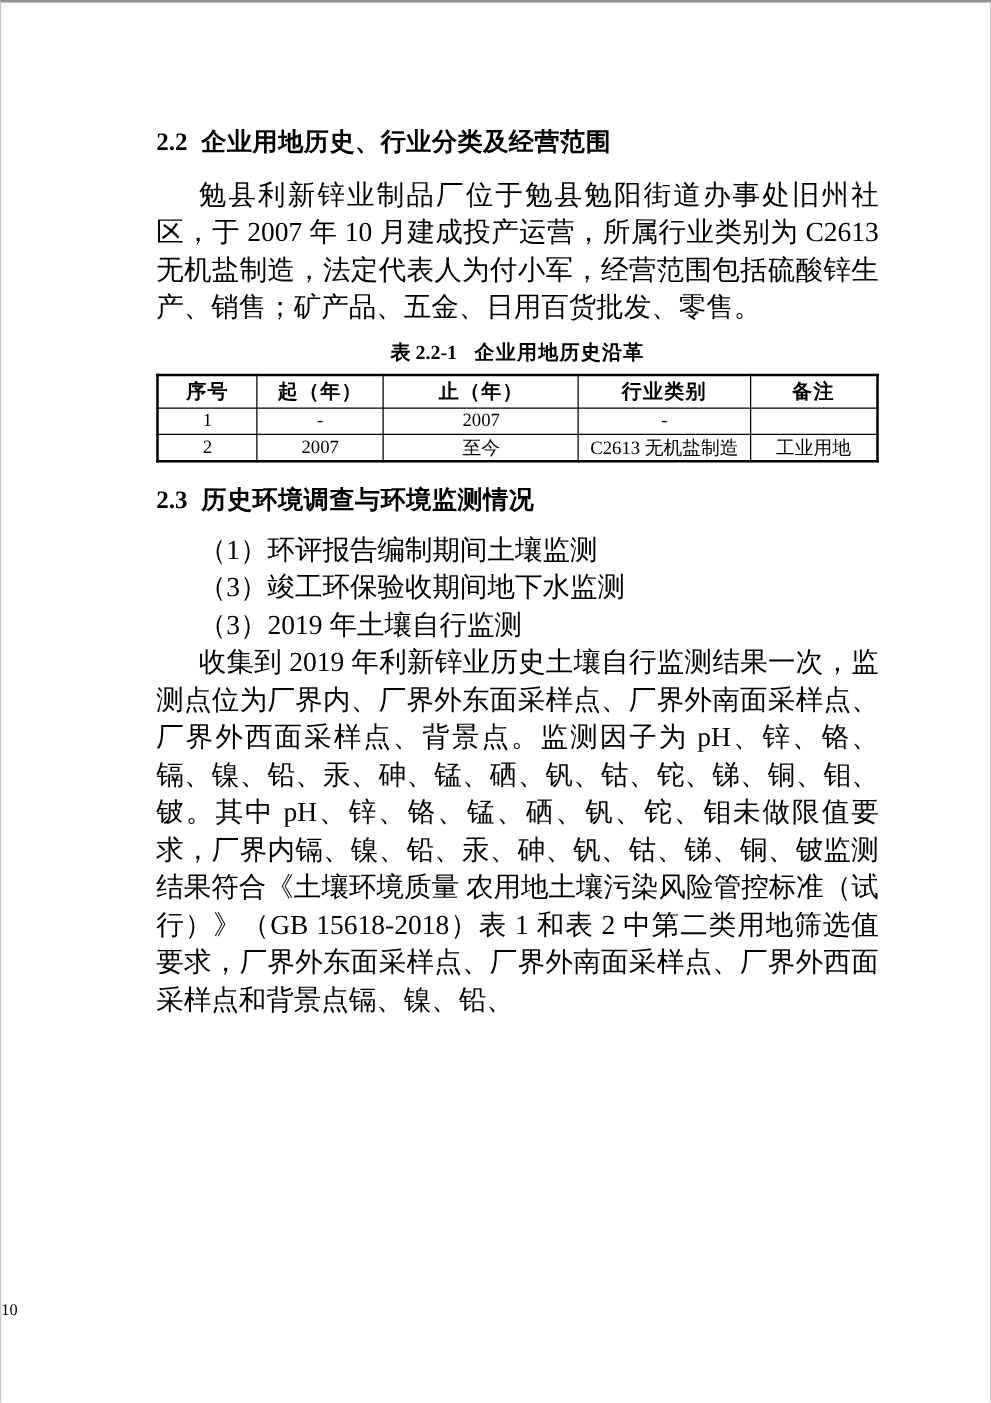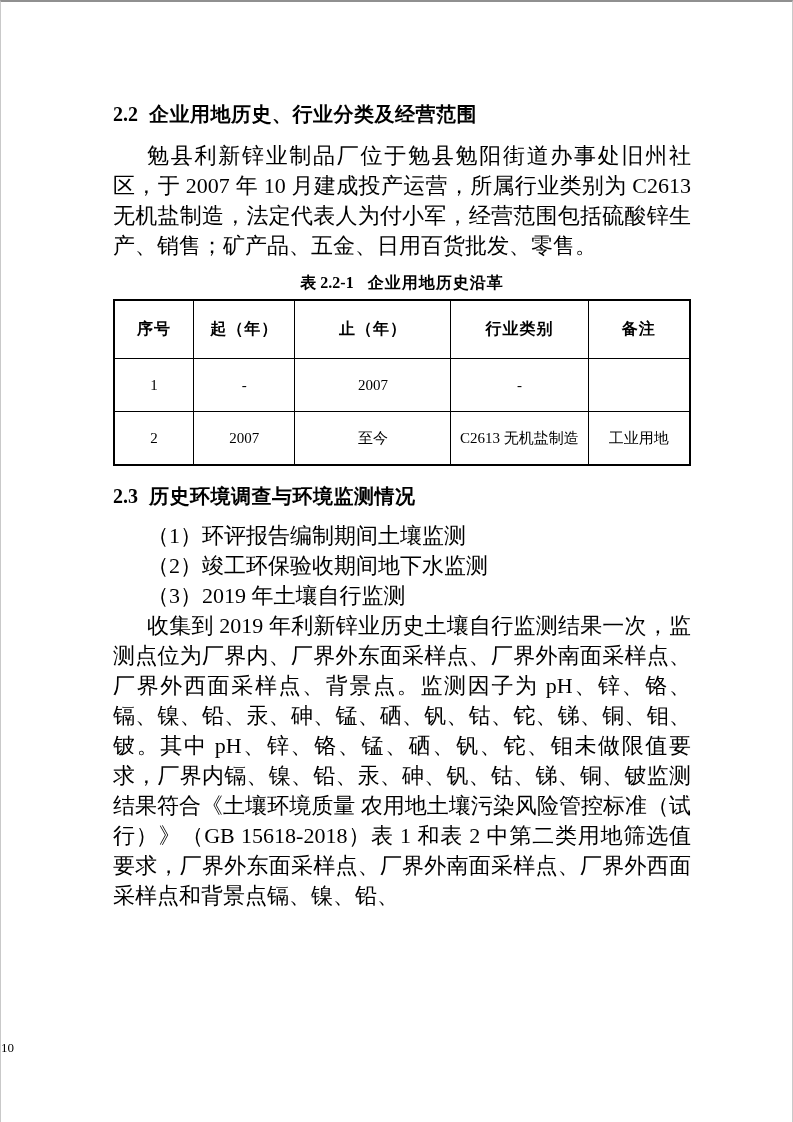--- a/index.html
+++ b/index.html
@@ -10,21 +10,21 @@
     font-family: "Liberation Serif", "DejaVu Serif", serif;
     position: relative;
     box-sizing: border-box;
     border-top: 2px solid #909090;
     border-left: 1px solid #c9c9c9;
     border-right: 1px solid #c9c9c9;
     overflow: hidden;
   }
   .content {
     position: absolute;
-    left: 112px; top: 98px;
+    left: 124px; top: 98px;
     width: 578px;
   }
   .section-heading {
     font-size: 20px;
     line-height: 28px;
     font-weight: bold;
     margin: 0 0 13px 0;
     letter-spacing: 0.5px;
   }
   .section-heading .sec-num { margin-right: 11px; letter-spacing: 0; }
@@ -46,21 +46,21 @@
   table.history-table {
     width: 100%;
     border-collapse: collapse;
     border: 2px solid #000000;
     table-layout: fixed;
   }
   table.history-table th, table.history-table td {
     border: 1px solid #000000;
     text-align: center;
     vertical-align: middle;
-    padding: 16px 2px;
+    padding: 0 2px;
     overflow: hidden;
     white-space: nowrap;
   }
   table.history-table th {
     font-size: 16px;
     font-weight: bold;
     height: 25px;
     letter-spacing: 1px;
   }
   table.history-table td {
@@ -133,20 +133,20 @@
       </tr>
     </tbody>
   </table>
 
   <div class="section-heading heading-2-3">
     <span class="sec-num">2.3</span><span>历史环境调查与环境监测情况</span>
   </div>
 
   <p class="para">（1）环评报告编制期间土壤监测</p>
 
-  <p class="para">（2）竣工环保验收期间地下水监测</p>
+  <p class="para">（3）竣工环保验收期间地下水监测</p>
 
   <p class="para">（3）2019 年土壤自行监测</p>
   <p class="para">收集到 2019 年利新锌业历史土壤自行监测结果一次，监测点位为厂界内、厂界外东面采样点、厂界外南面采样点、厂界外西面采样点、背景点。监测因子为 pH、锌、铬、镉、镍、铅、汞、砷、锰、硒、钒、钴、铊、锑、铜、钼、铍。其中 pH、锌、铬、锰、硒、钒、铊、钼未做限值要求，厂界内镉、镍、铅、汞、砷、钒、钴、锑、铜、铍监测结果符合《土壤环境质量 农用地土壤污染风险管控标准（试行）》（GB 15618-2018）表 1 和表 2 中第二类用地筛选值要求，厂界外东面采样点、厂界外南面采样点、厂界外西面采样点和背景点镉、镍、铅、</p>
 
 </div>
 
 <div class="page-footer">10</div>
 
 </body></html>

